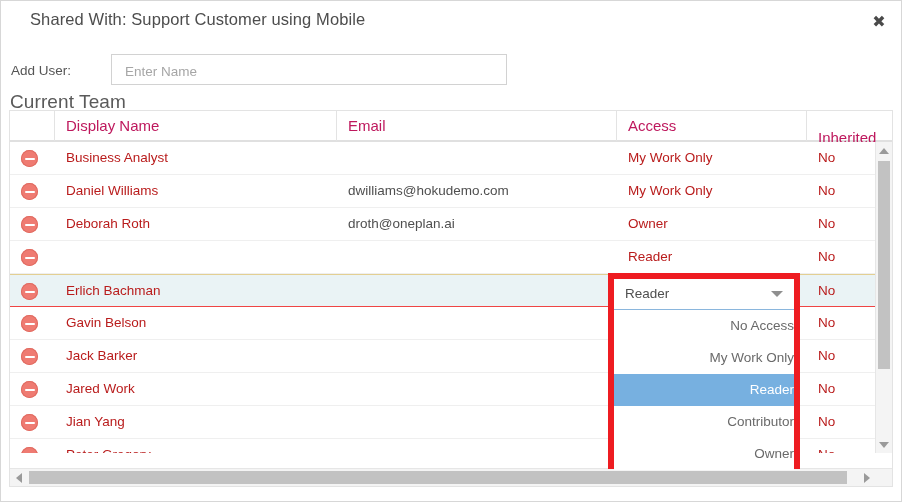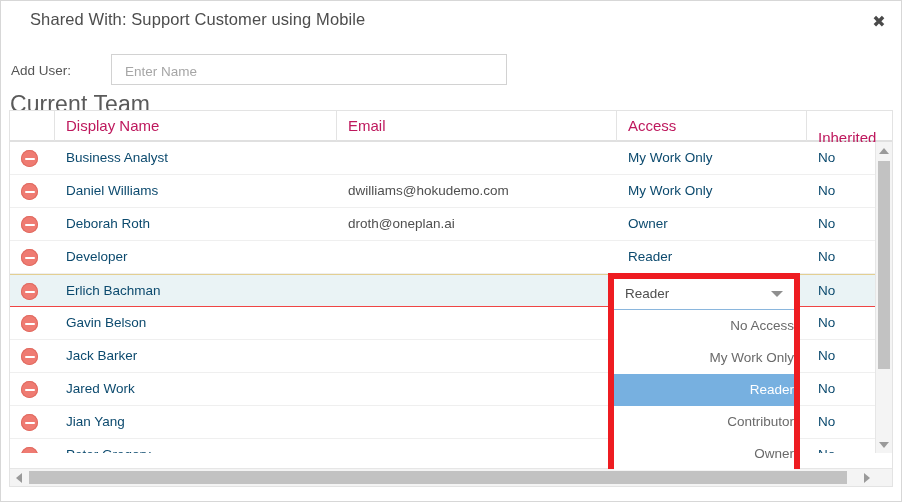--- a/index.html
+++ b/index.html
@@ -28,21 +28,21 @@
   #adduser-label{position:absolute;left:10px;top:9px;font-size:13.5px;color:#555;}
   #adduser-input{
     position:absolute;left:110px;top:0;width:396px;height:31px;
     box-sizing:border-box;border:1px solid #d2d2d2;background:#fff;
     font-family:"Liberation Sans",sans-serif;font-size:13.5px;color:#333;
     padding:4px 0 0 13px;outline:none;border-radius:0;
   }
   #adduser-input::placeholder{color:#a6a6a6;opacity:1;}
   
   #section-title{
-    position:absolute;left:9px;top:90px;font-size:23px;color:#5a5a5a;
+    position:absolute;left:9px;top:90px;font-size:19px;color:#5a5a5a;
     letter-spacing:.1px;
   }
   
   #grid{
     position:absolute;left:8px;top:109px;width:884px;height:377px;
     box-sizing:border-box;border:1px solid #e3e3e3;background:#fff;
   }
   #grid-head{
     position:relative;height:31px;width:100%;box-sizing:border-box;
     border-bottom:2px solid #e0e0e0;background:#fff;
@@ -57,21 +57,21 @@
   .row{
     position:relative;height:33px;width:100%;box-sizing:border-box;
     border-bottom:1px solid #efefef;background:#fff;
   }
   .row.selected{
     background:#eaf3f5;border-top:1px solid #e3cf92;border-bottom:1px solid #ef4444;
     height:33px;
   }
   .cell{
     position:absolute;top:0;height:32px;line-height:32px;font-size:13.5px;
-    color:#0c4a6e;box-sizing:border-box;padding-left:11px;
+    color:#b91c1c;box-sizing:border-box;padding-left:11px;
     white-space:nowrap;overflow:hidden;
   }
   .cell.email{color:#4f4f4f;}
   
   .del-cell{position:absolute;left:0;top:0;width:45px;height:32px;}
   .del-icon{
     position:absolute;left:11px;top:8px;width:17px;height:17px;border-radius:50%;
     background:#ef7b72;box-shadow:0 0 0 1px #e06b61 inset;cursor:pointer;
   }
   .del-icon::after{
@@ -190,21 +190,20 @@
           </div>
           <div class="cell" style="left: 45px; width: 282px;">Deborah Roth</div>
           <div class="cell email" style="left: 327px; width: 280px;">droth@oneplan.ai</div>
           <div class="cell" style="left: 607px; width: 190px;">Owner</div>
           <div class="cell" style="left: 797px; width: 86px;">No</div>
         </div>
         <div class="row">
           <div class="del-cell">
             <div class="del-icon"></div>
           </div>
-          <div class="cell" style="left: 45px; width: 282px;">Developer</div>
           <div class="cell email" style="left: 327px; width: 280px;"></div>
           <div class="cell" style="left: 607px; width: 190px;">Reader</div>
           <div class="cell" style="left: 797px; width: 86px;">No</div>
         </div>
         <div class="row selected">
           <div class="del-cell">
             <div class="del-icon"></div>
           </div>
           <div class="cell" style="left: 45px; width: 282px;">Erlich Bachman</div>
           <div class="cell email" style="left: 327px; width: 280px;"></div>

